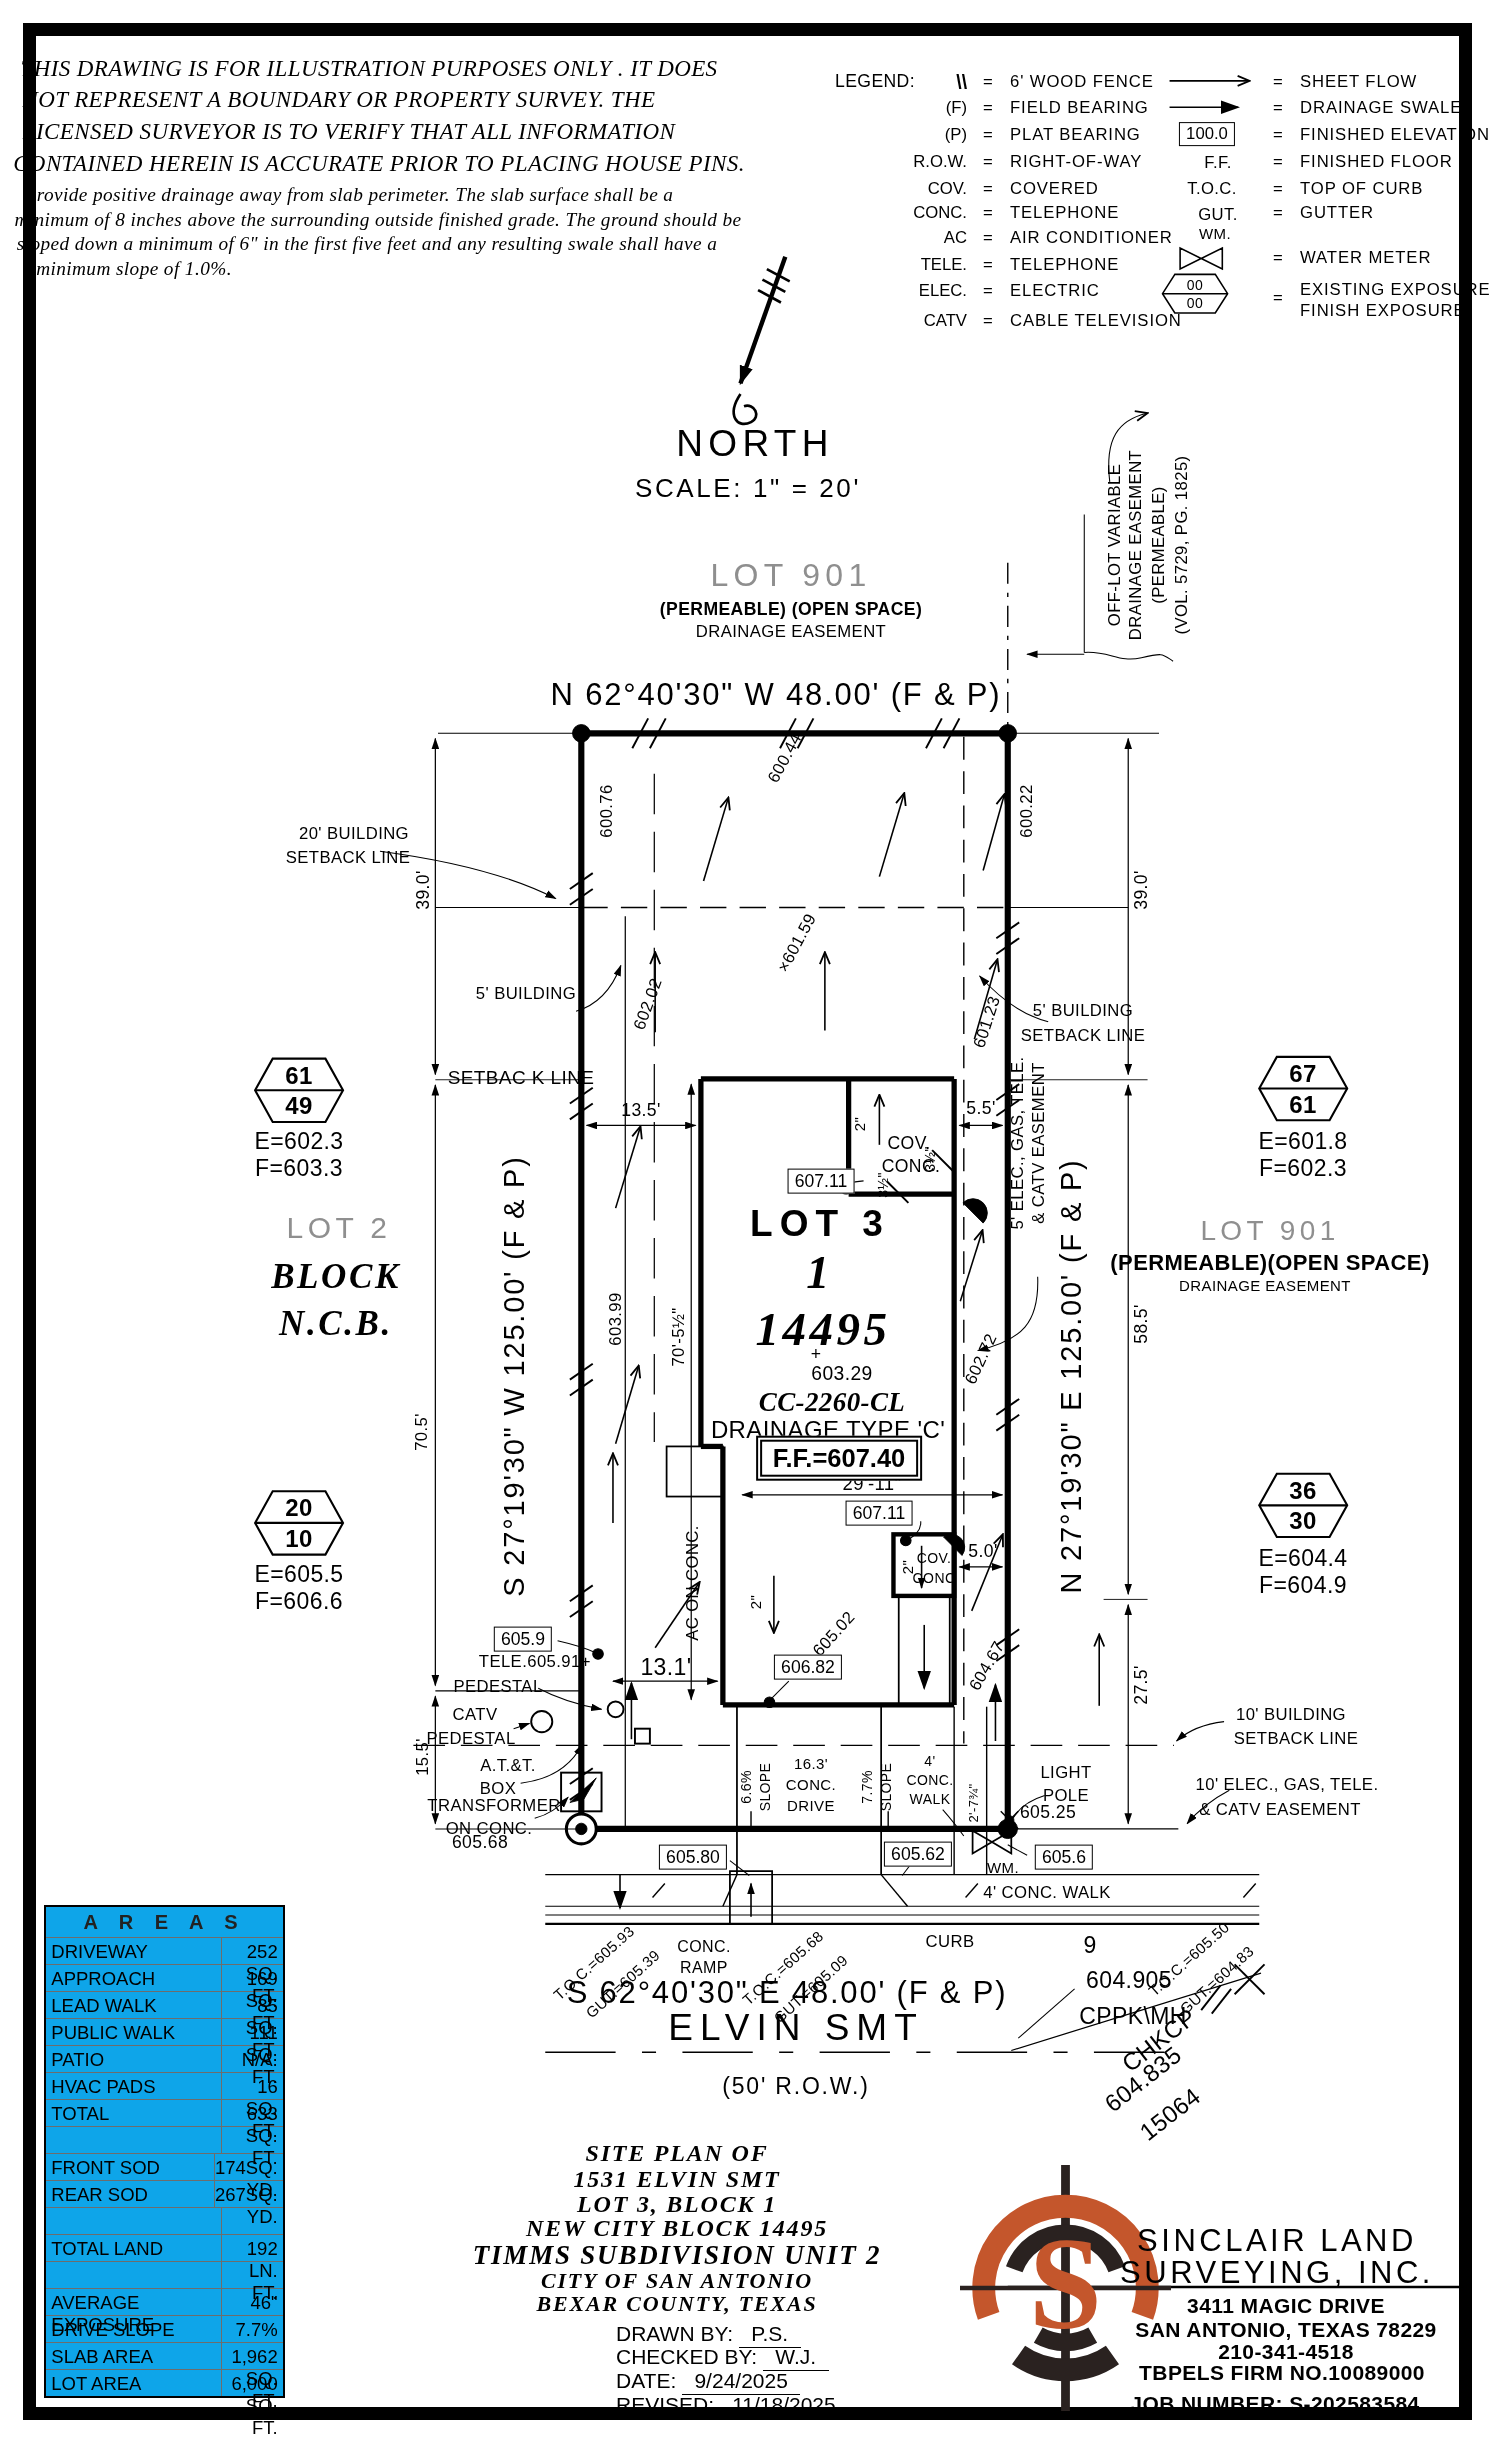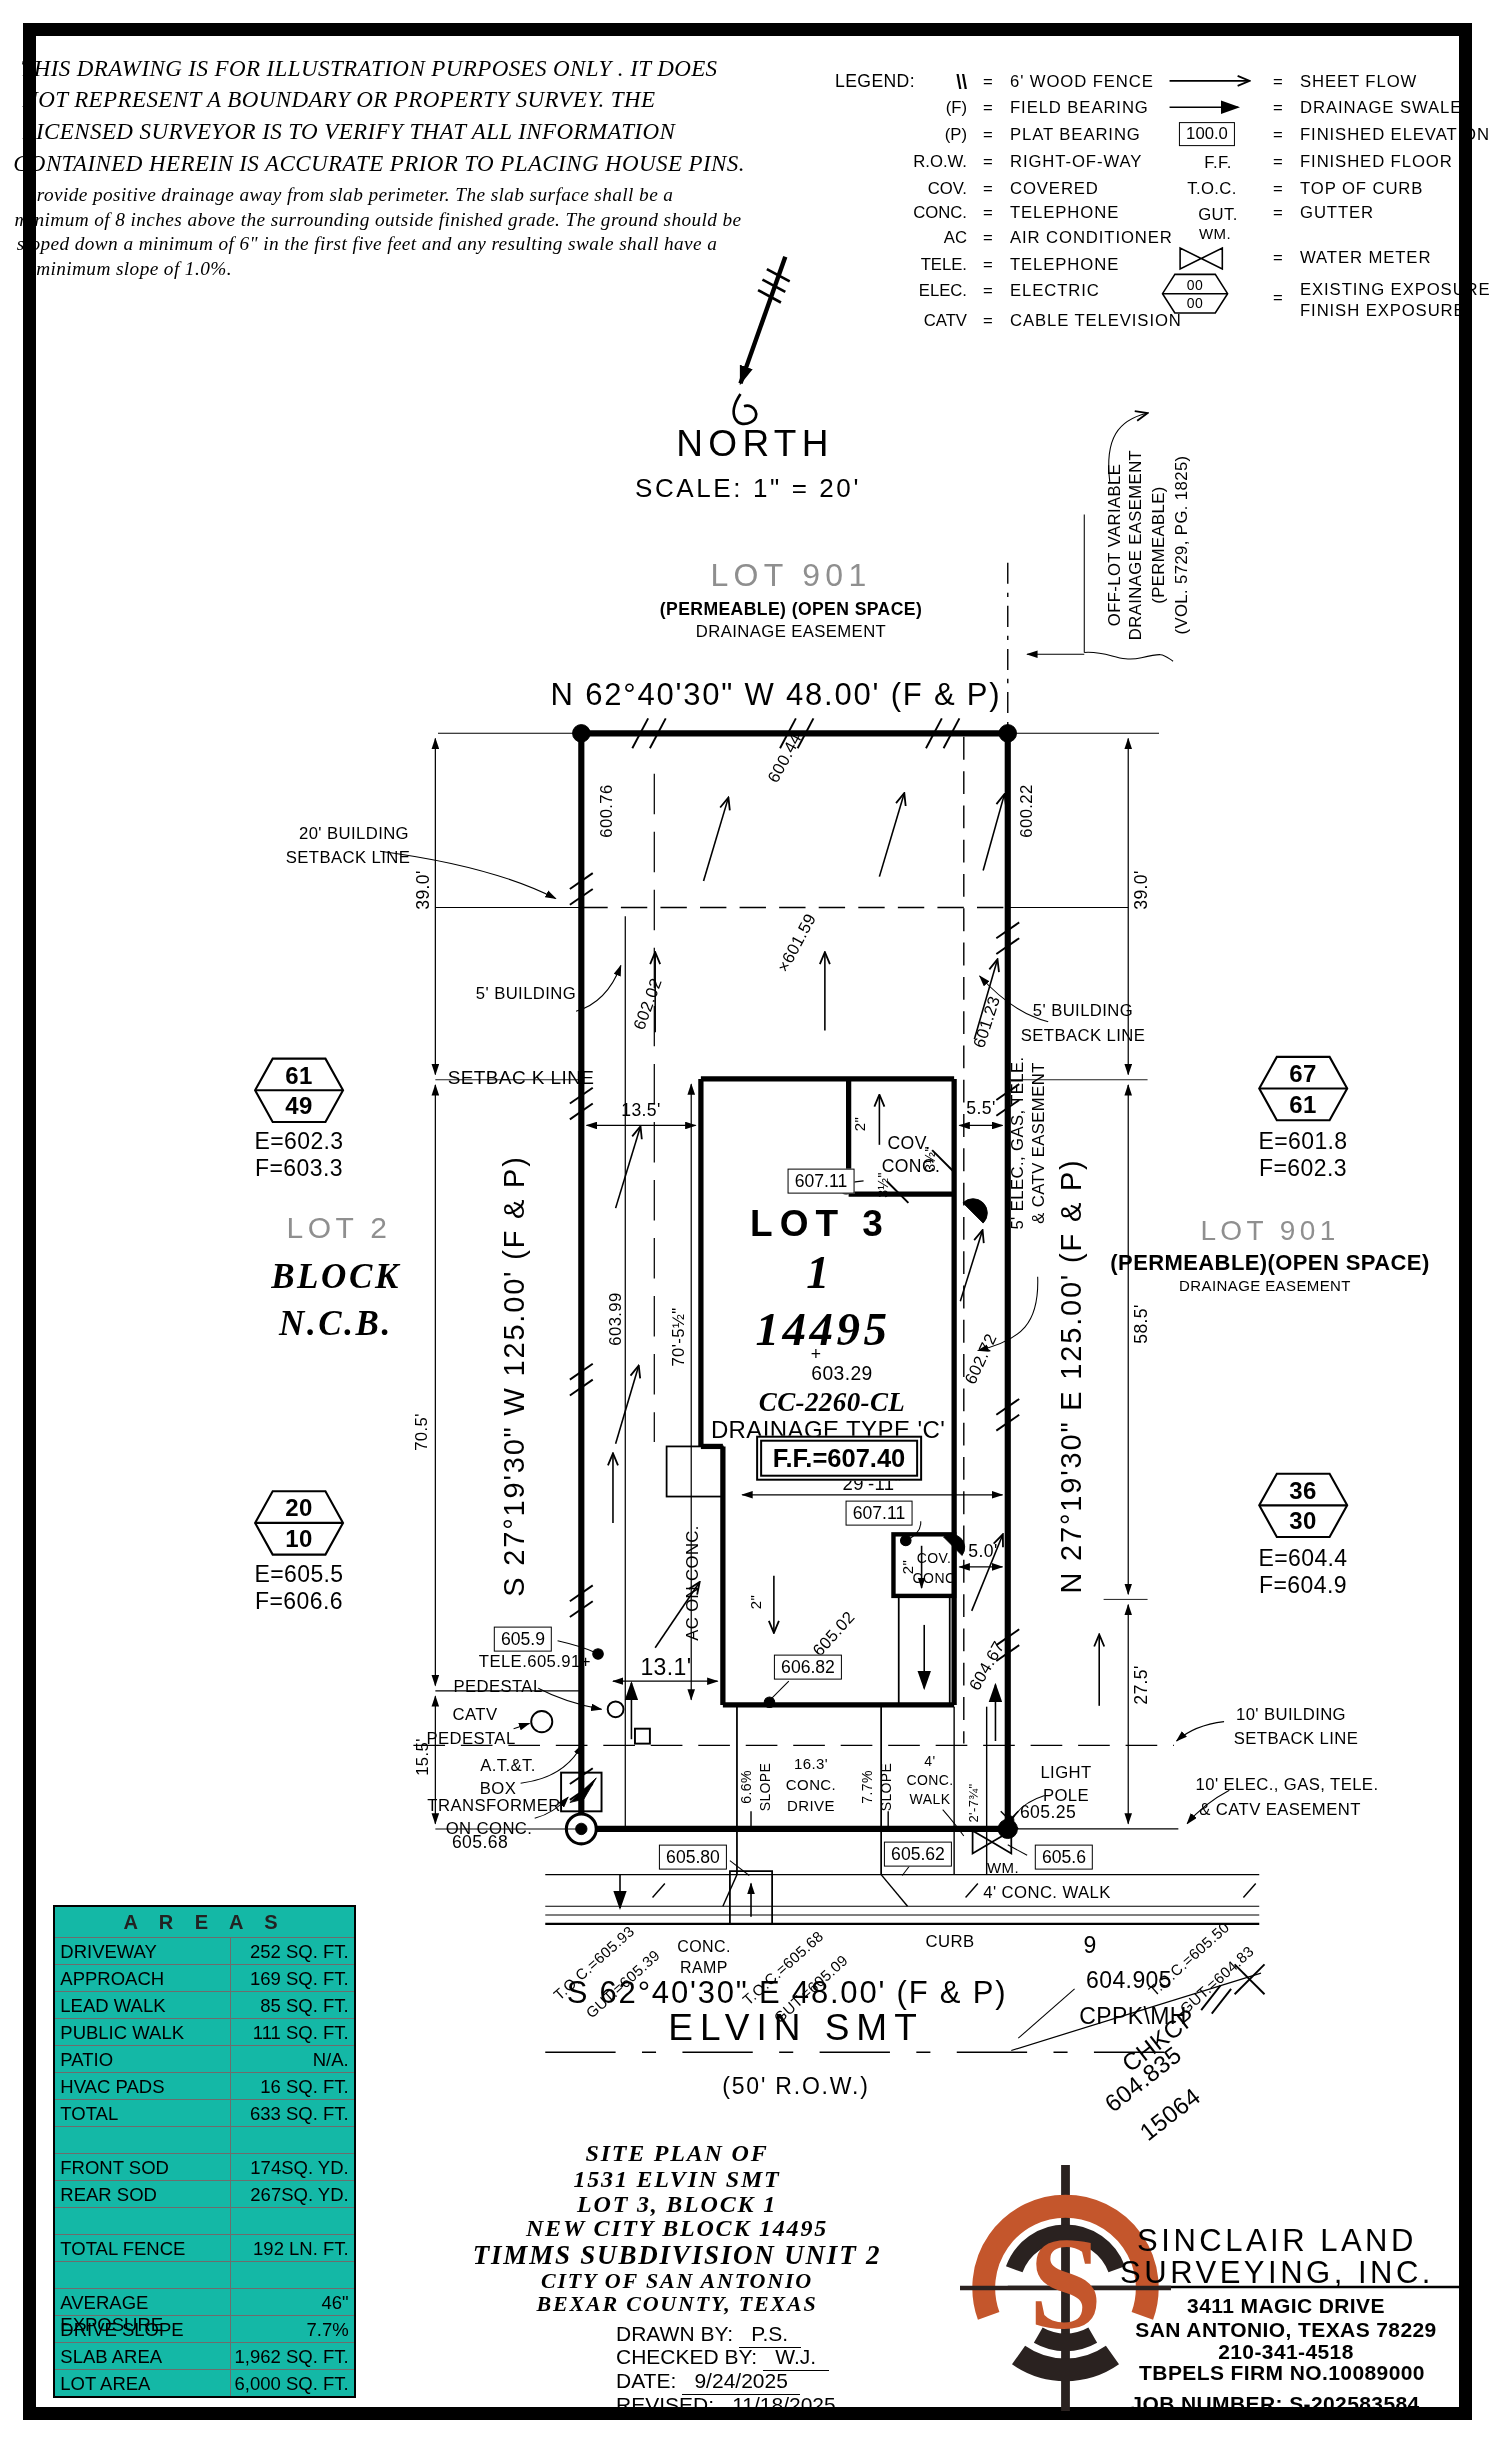--- a/index.html
+++ b/index.html
@@ -10,21 +10,21 @@
   .lbl{position:absolute;white-space:nowrap;transform:translate(-50%,-50%);letter-spacing:0.4px;line-height:1.05}
   .cap{font-family:Liberation Serif, serif;font-style:italic}
   .gray{color:#8f8f8f}
   .bx{position:absolute;transform:translate(-50%,-50%);border:1.8px solid #000;background:#fff;padding:0.9px 6.2px;font-size:17.6px;white-space:nowrap}
   .ffbox{border:6.2px double #000;font-weight:bold;padding:1.8px 10.6px}
   
   .leg-sym{position:absolute;width:132px;text-align:right;font-size:16.7px;white-space:nowrap}
   .leg-eq{position:absolute;font-size:16.7px}
   .leg-desc{position:absolute;font-size:16.7px;white-space:nowrap;letter-spacing:0.9px}
   
-  #areas{position:absolute;left:53px;top:1905px;width:303px;border:2.6px solid #000;background:#14b8a6}
+  #areas{position:absolute;left:44px;top:1905px;width:241px;border:2.6px solid #000;background:#0ea5e9}
   #areas .t{height:30px;text-align:center;font-size:20px;letter-spacing:8px;padding-top:4.4px;font-weight:bold;color:#222}
   #areas .row{display:flex;height:27px;border-top:1.8px solid #6d6d6d}
   #areas .row .c1{width:176px;border-right:1.8px solid #6d6d6d;font-size:18.5px;padding:2.6px 0 0 5.3px;letter-spacing:0}
   #areas .row .c2{flex:1;font-size:18.5px;text-align:right;padding:2.6px 5.3px 0 0;letter-spacing:0}
   
   .tb{position:absolute;transform:translate(-50%,-50%);font-family:"Liberation Serif",serif;font-style:italic;font-weight:bold;white-space:nowrap;letter-spacing:1.8px}
   .fld{position:absolute;font-size:21px;white-space:nowrap}
   .fld u{text-decoration:none;border-bottom:1.8px solid #000;padding:0 12.3px 1.8px 12.3px}
 </style>
 </head>
@@ -522,21 +522,21 @@
       </div>
     <div class="row">
         <div class="c1">REAR SOD</div>
         <div class="c2">267SQ. YD.</div>
       </div>
     <div class="row">
         <div class="c1"></div>
         <div class="c2"></div>
       </div>
     <div class="row">
-        <div class="c1">TOTAL FENCE</div>
+        <div class="c1">TOTAL LAND</div>
         <div class="c2">192 LN. FT.</div>
       </div>
     <div class="row">
         <div class="c1"></div>
         <div class="c2"></div>
       </div>
     <div class="row">
         <div class="c1">AVERAGE EXPOSURE</div>
         <div class="c2">46"</div>
       </div>

